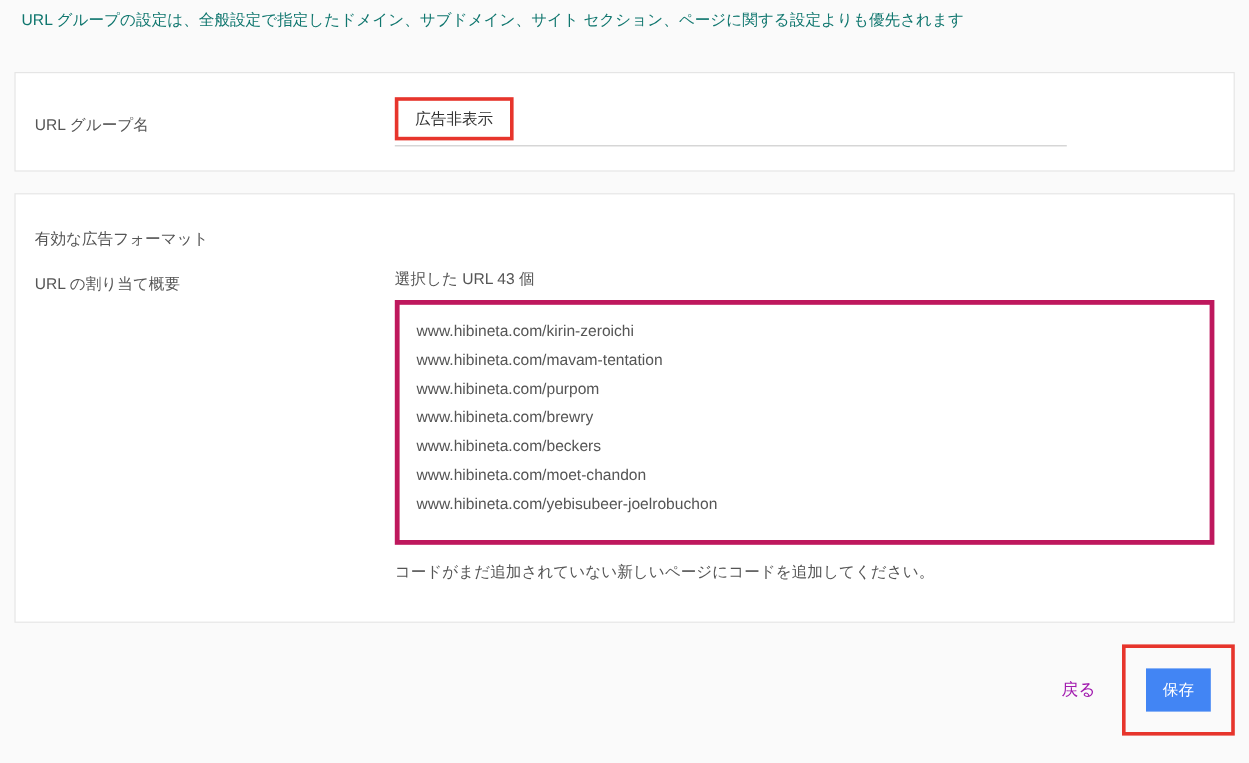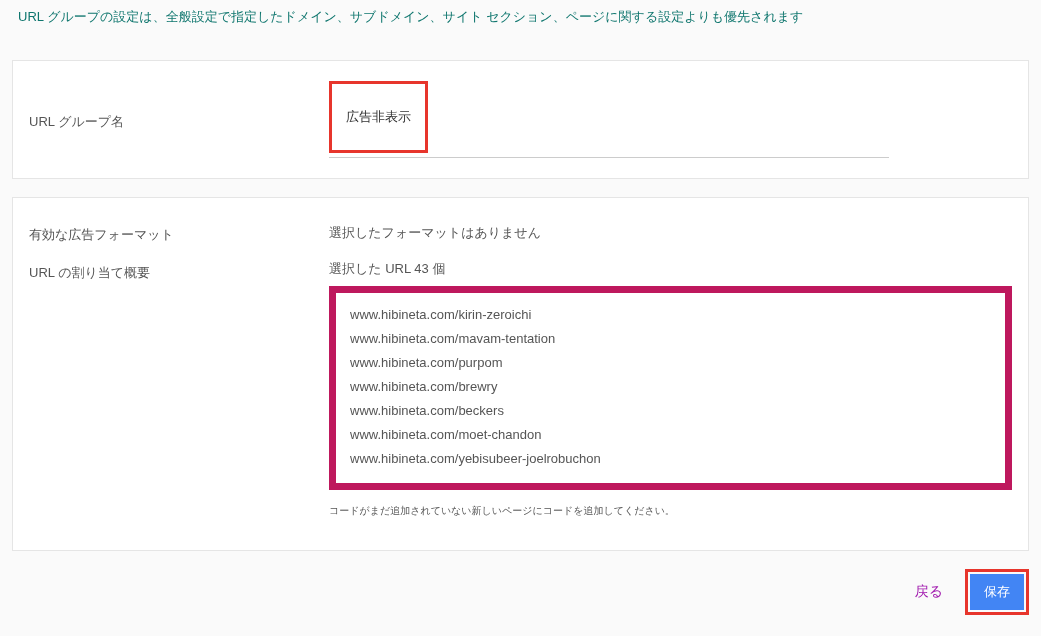--- a/index.html
+++ b/index.html
@@ -46,21 +46,21 @@
       padding-top: 4px;
     }
     .value-col {
       flex: 1;
       font-size: 13px;
       color: #555;
     }
     .highlight-box {
       display: inline-block;
       border: 3px solid #e7352c;
-      padding: 24px 14px;
+      padding: 6px 14px;
       font-size: 13px;
       color: #333;
     }
     .input-underline {
       display: inline-block;
       border-bottom: 1px solid #ccc;
       padding-bottom: 4px;
       min-width: 560px;
       vertical-align: bottom;
     }
@@ -72,53 +72,53 @@
     }
     .card2 .row {
       margin-bottom: 16px;
     }
     .card2 .row.summary-row {
       margin-bottom: 22px;
       align-items: flex-start;
     }
     .url-list-container {
       margin-top: 8px;
-      border: 7px solid #be185d;
+      border: 4px solid #be185d;
       height: 204px;
       overflow-y: scroll;
       padding: 10px 14px;
     }
     .url-item {
       font-size: 13px;
       color: #555;
       line-height: 1.85;
     }
     .hint-text {
       margin-top: 14px;
-      font-size: 10px;
+      font-size: 13px;
       color: #555;
     }
     .footer {
       display: flex;
       justify-content: flex-end;
       align-items: center;
       padding: 6px 12px 0 12px;
       gap: 16px;
     }
     .btn-back {
       font-size: 14px;
       color: #a21caf;
       background: transparent;
       border: none;
       padding: 8px 6px;
       cursor: pointer;
     }
     .btn-save-wrap {
       border: 3px solid #e7352c;
-      padding: 2px;
+      padding: 17px;
     }
     .btn-save {
       background: #4285f4;
       color: #fff;
       border: none;
       font-size: 13px;
       padding: 9px 14px;
       cursor: pointer;
     }
     
@@ -146,21 +146,20 @@
       <span class="input-underline">
         <span class="highlight-box">広告非表示</span>
       </span>
     </div>
   </div>
 </div>
 
 <div class="card2">
   <div class="row">
     <div class="label-col">有効な広告フォーマット</div>
-    <div class="value-col">選択したフォーマットはありません</div>
   </div>
   <div class="row summary-row">
     <div class="label-col">URL の割り当て概要</div>
     <div class="value-col">
       <div>選択した URL 43 個</div>
       <div class="url-list-container">
         <div class="url-item">www.hibineta.com/kirin-zeroichi</div>
         <div class="url-item">www.hibineta.com/mavam-tentation</div>
         <div class="url-item">www.hibineta.com/purpom</div>
         <div class="url-item">www.hibineta.com/brewry</div>

